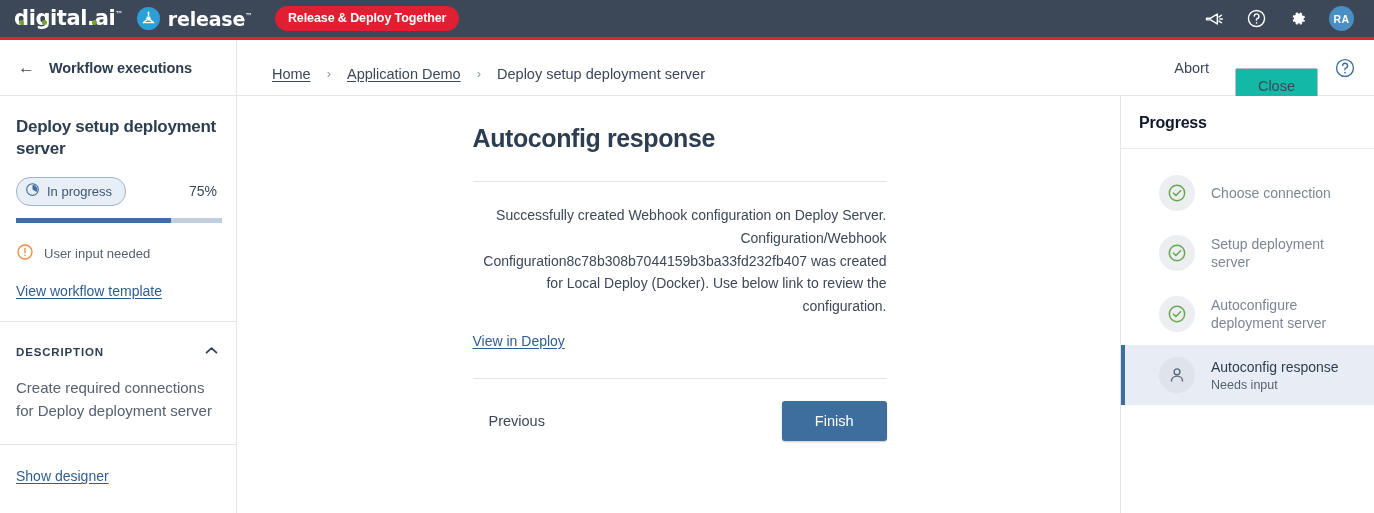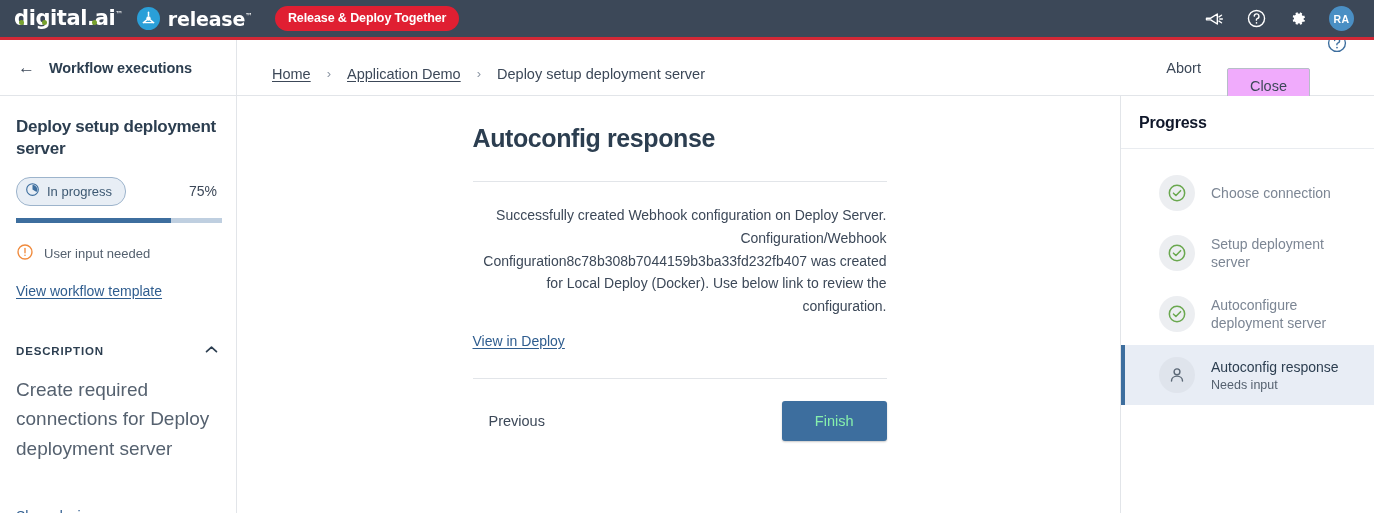--- a/index.html
+++ b/index.html
@@ -64,27 +64,27 @@
   .back-label { color: #2c3e50; font-size: 14.5px; font-weight: 700; letter-spacing: -0.1px; }
 
   .breadcrumb { display: flex; align-items: center; gap: 16px; padding-left: 35px; margin-top: 12px; }
   .bc-link {
     color: #3c4858; font-size: 14.5px; text-decoration: underline;
     text-underline-offset: 2px; cursor: pointer;
   }
   .bc-sep { color: #8b95a3; font-size: 13px; }
   .bc-current { color: #3c4858; font-size: 14.5px; }
 
-  .subbar-right { margin-left: auto; display: flex; gap: 16px; padding-right: 26px; }
+  .subbar-right { margin-left: auto; display: flex; align-items: center; gap: 16px; padding-right: 18px; }
   .abort-btn {
     color: #3c4858; font-size: 14.5px; background: none; border: none;
     cursor: pointer; font-family: inherit; padding: 6px 10px;
   }
   .close-btn {
-    color: #3c4858; font-size: 14.5px; background: #f0abfc; border: 1px solid #b6bec8;
+    color: #3c4858; font-size: 14.5px; background: #14b8a6; border: 1px solid #b6bec8;
     border-radius: 2px; padding: 9px 22px; cursor: pointer; font-family: inherit; margin-top: 36px;
   }
   .help-circle { width: 22px; height: 22px; cursor: pointer; }
 
   
   .body-row { flex: 1; display: flex; min-height: 0; }
 
   
   .sidebar {
     width: 237px; flex: 0 0 237px; background: #fff;
@@ -116,21 +116,21 @@
   .sb-divider { height: 1px; background: #e2e5e9; }
   .desc-block { padding: 20px 16px 22px; }
   .desc-head {
     display: flex; align-items: center; justify-content: space-between;
     margin-bottom: 13px; cursor: pointer;
   }
   .desc-title {
     color: #2c3e50; font-size: 11.5px; font-weight: 700;
     letter-spacing: 0.85px; text-transform: uppercase;
   }
-  .desc-text { color: #55616f; font-size: 19px; line-height: 1.55; }
+  .desc-text { color: #55616f; font-size: 15px; line-height: 1.55; }
   .designer-block { padding: 22px 16px; }
 
   
   .main { flex: 1; background: #fff; overflow: hidden; position: relative; }
   .card { width: 416px; margin: 0 auto; padding-top: 28px; padding-left: 2px; }
   .card-title {
     color: #2c3e50; font-size: 25px; font-weight: 700;
     letter-spacing: -0.4px; margin-bottom: 28px;
   }
   .card-rule { height: 1px; background: #e2e5e9; margin-bottom: 22px; }
@@ -141,21 +141,21 @@
     color: #2f5d8f; font-size: 14px; text-decoration: underline;
     text-underline-offset: 2px; cursor: pointer; display: inline-block;
   }
   .card-rule2 { height: 1px; background: #e2e5e9; margin-top: 28px; margin-bottom: 22px; }
   .actions { display: flex; align-items: center; justify-content: space-between; }
   .prev-btn {
     background: none; border: none; color: #3c4858; font-size: 14.5px;
     cursor: pointer; font-family: inherit; padding: 8px 16px;
   }
   .finish-btn {
-    background: #3d6e9e; color: #86efac; border: none; border-radius: 3px;
+    background: #3d6e9e; color: #ffffff; border: none; border-radius: 3px;
     font-size: 14.5px; padding: 12px 33px; cursor: pointer; font-family: inherit;
     box-shadow: 0 1px 2px rgba(0,0,0,0.22);
   }
 
   
   .rightpanel {
     width: 254px; flex: 0 0 254px; background: #fff;
     border-left: 1px solid #e2e5e9; display: flex; flex-direction: column;
   }
   .rp-head { padding: 18px 18px 16px; border-bottom: 1px solid #e9ecf0; }

